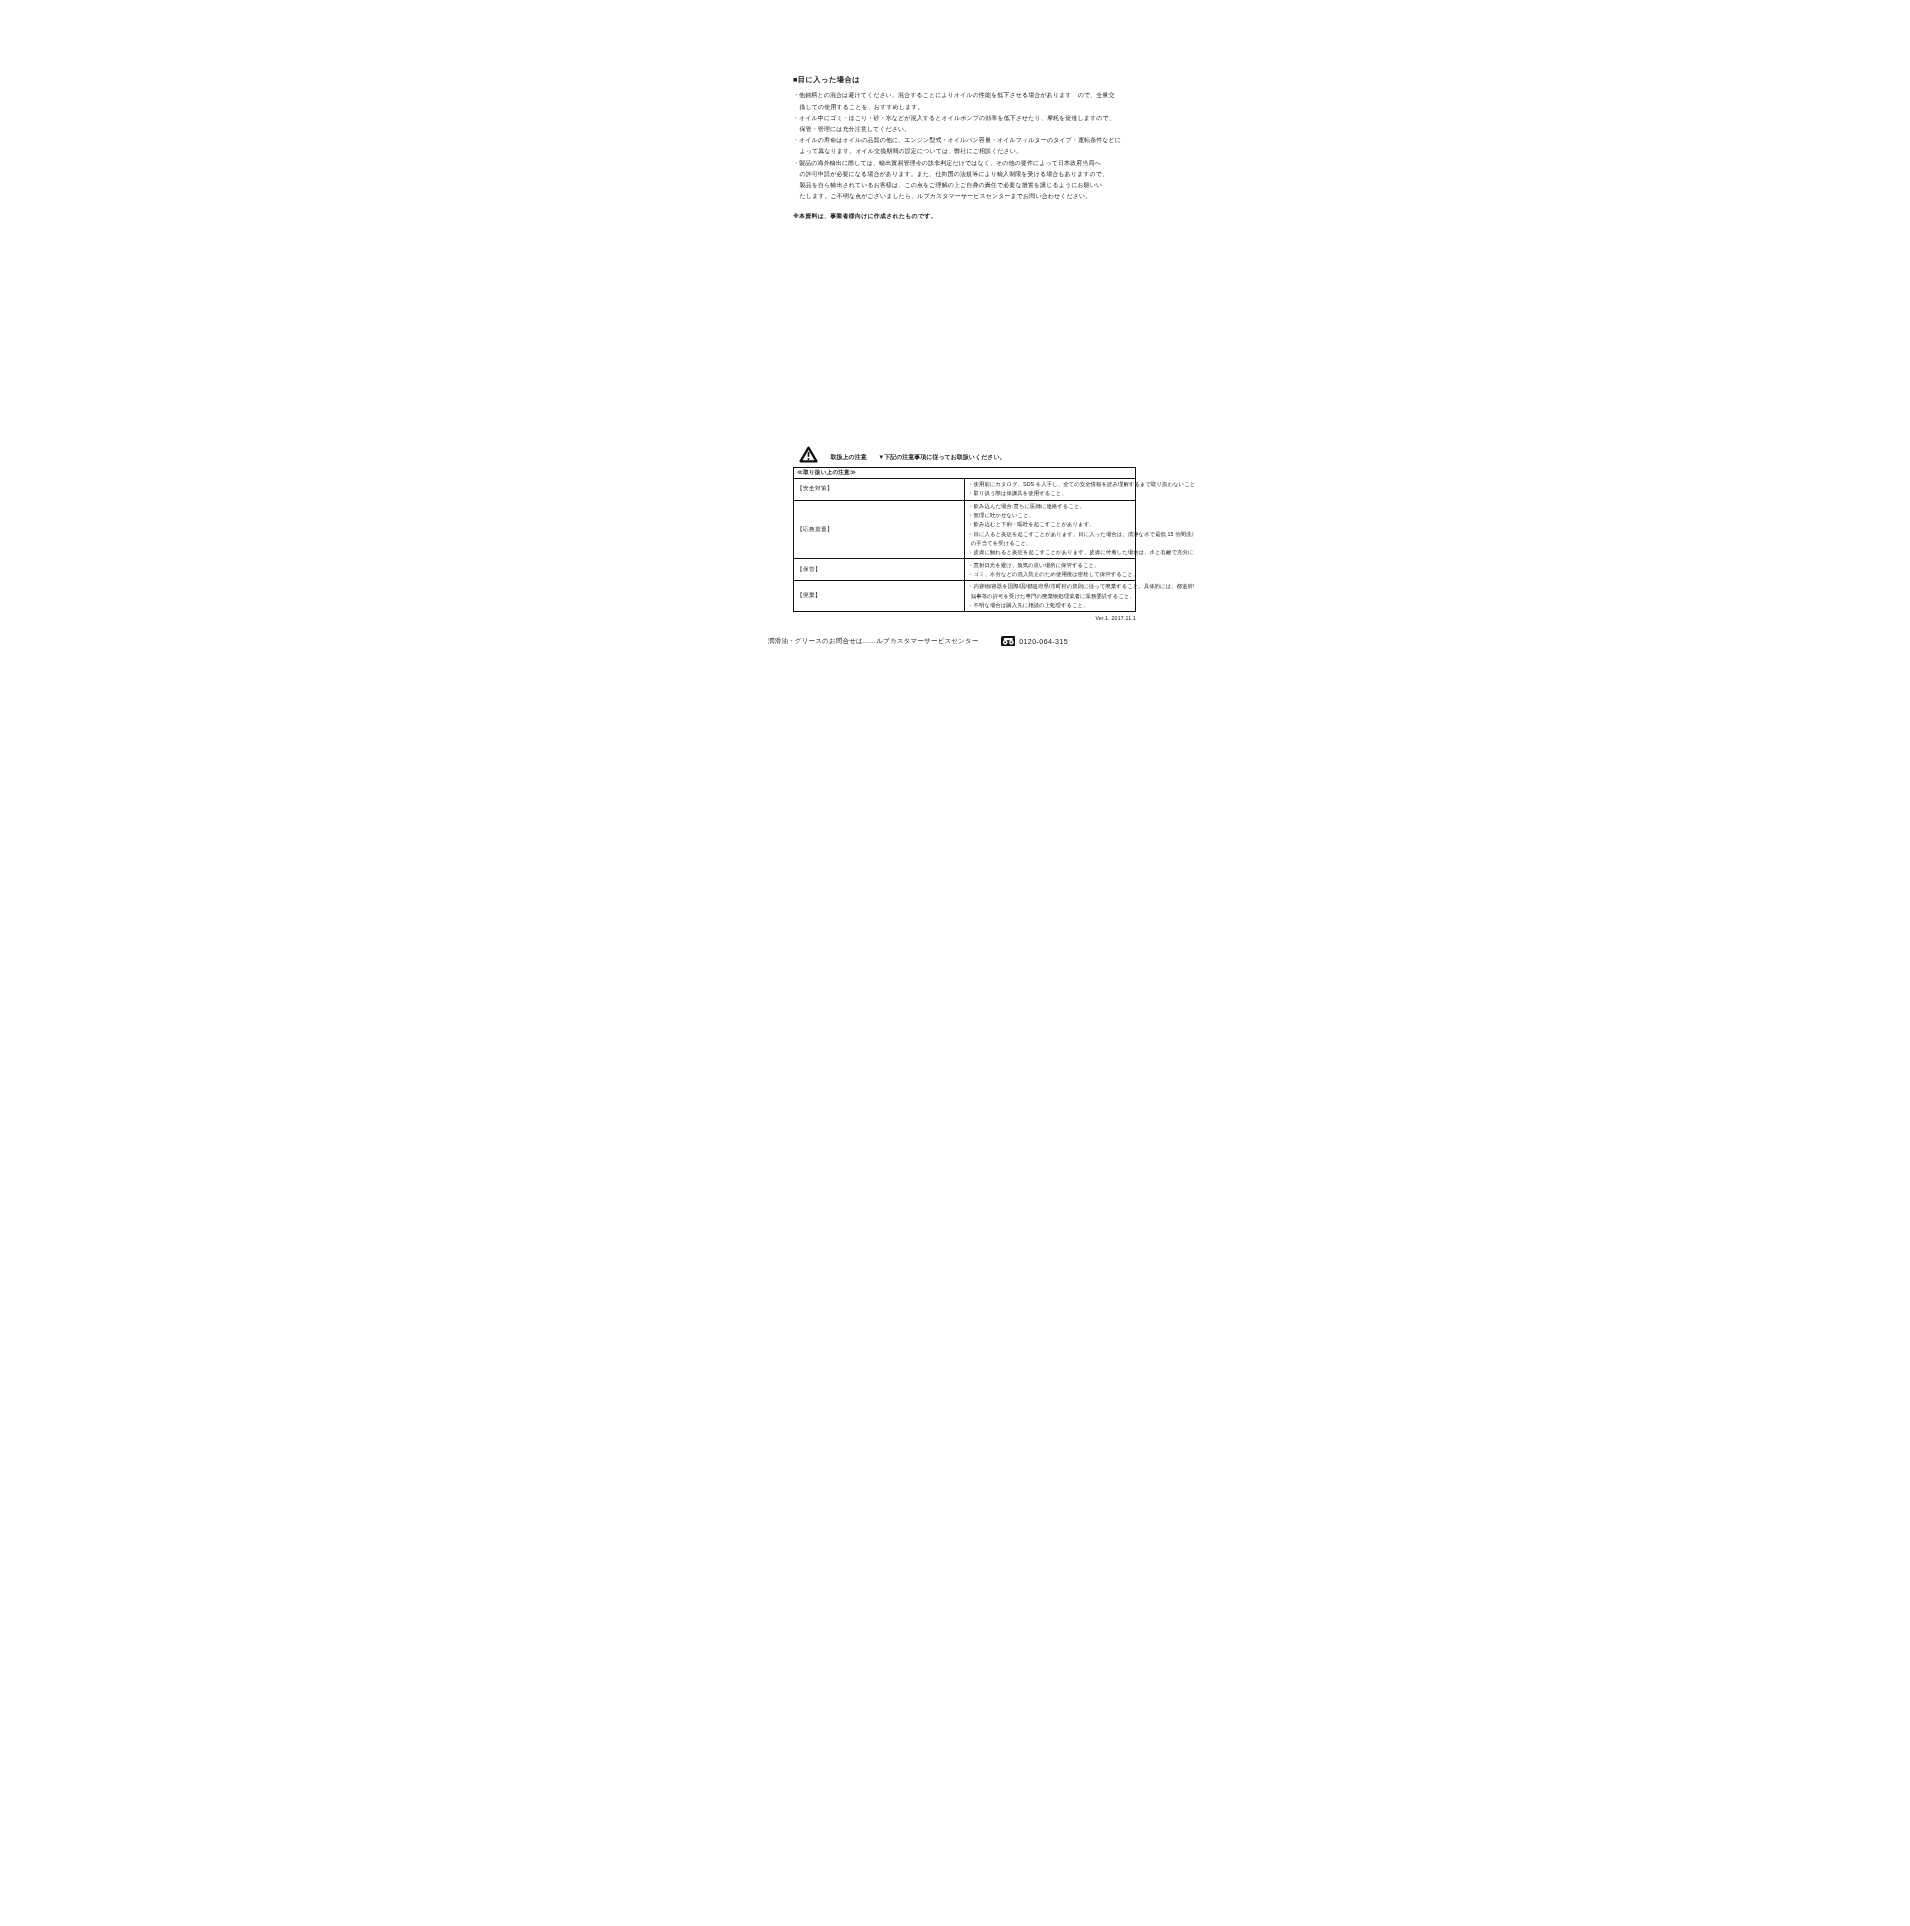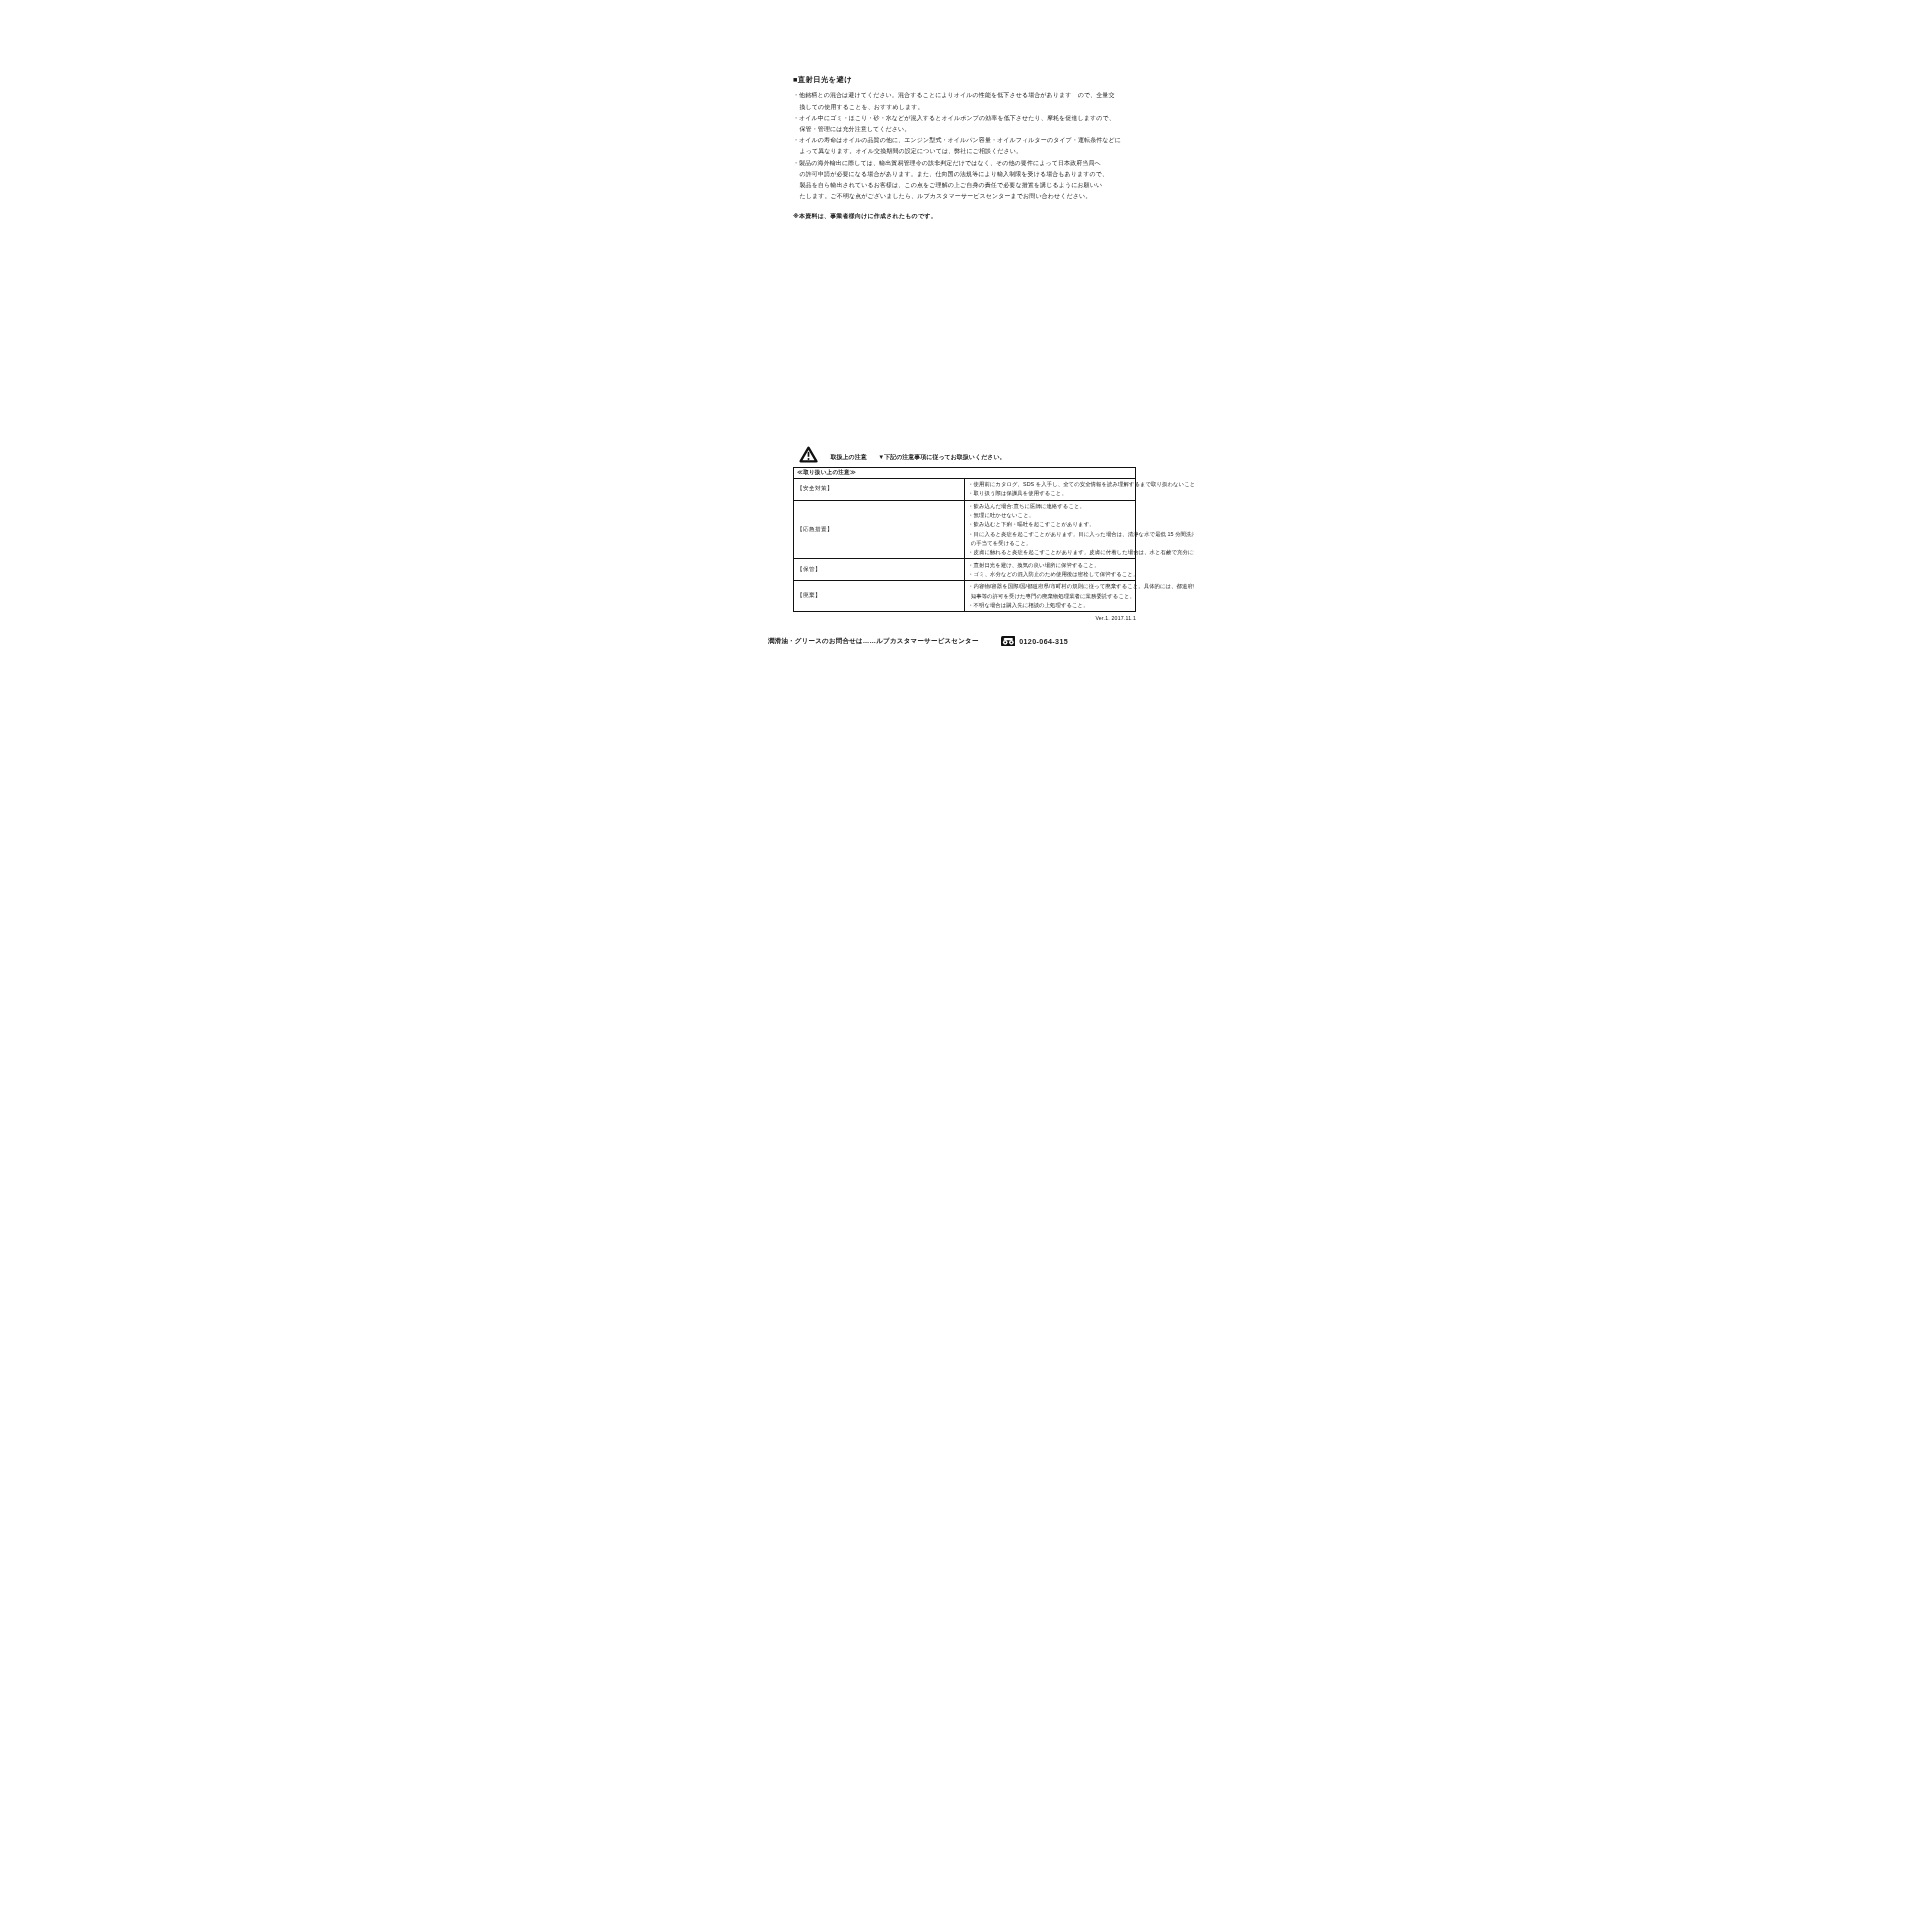--- a/index.html
+++ b/index.html
@@ -57,32 +57,32 @@
   td.txt { border-left-width:0.4px; }
   .cell-line { font-size:5.4px; line-height:9.2px; white-space:pre; letter-spacing:0.04px; }
   .cell-line.cont { padding-left:2.7px; }
 
   .version { margin-top:3.1px; text-align:right; font-size:5.2px; letter-spacing:0.2px; }
 
   
   .footer {
     position:absolute; left:52px; top:629px; width:385px;
     display:flex; align-items:center;
-    font-size:6.5px; font-weight:bold; letter-spacing:0.2px; white-space:pre;text-align:center;
+    font-size:6.5px; font-weight:normal; letter-spacing:0.2px; white-space:pre;text-align:center;
   }
   .freedial { margin:0 3.9px 0 10px; display:inline-block; }
   .phone { font-size:7.1px; letter-spacing:0.4px; }
 </style>
 </head>
 <body>
 
 <div class="page">
 
   <div class="notes">
-    <div class="notes-heading">■直射日光を避け</div>
+    <div class="notes-heading">■目に入った場合は</div>
     <div class="note-line">・他銘柄との混合は避けてください。混合することによりオイルの性能を低下させる場合があります　ので、全量交</div>
     <div class="note-line cont">換しての使用することを、おすすめします。</div>
     <div class="note-line">・オイル中にゴミ・ほこり・砂・水などが混入するとオイルポンプの効率を低下させたり、摩耗を促進しますので、</div>
     <div class="note-line cont">保管・管理には充分注意してください。</div>
     <div class="note-line">・オイルの寿命はオイルの品質の他に、エンジン型式・オイルパン容量・オイルフィルターのタイプ・運転条件などに</div>
     <div class="note-line cont">よって異なります。オイル交換期間の設定については、弊社にご相談ください。</div>
     <div class="note-line">・製品の海外輸出に際しては、輸出貿易管理令の該非判定だけではなく、その他の要件によって日本政府当局へ</div>
     <div class="note-line cont">の許可申請が必要になる場合があります。また、仕向国の法規等により輸入制限を受ける場合もありますので、</div>
     <div class="note-line cont">製品を自ら輸出されているお客様は、この点をご理解の上ご自身の責任で必要な措置を講じるようにお願いい</div>
     <div class="note-line cont">たします。ご不明な点がございましたら、ルブカスタマーサービスセンターまでお問い合わせください。</div>

